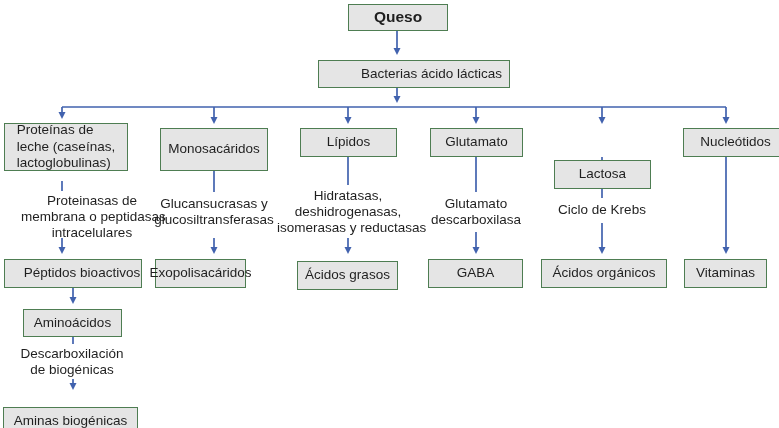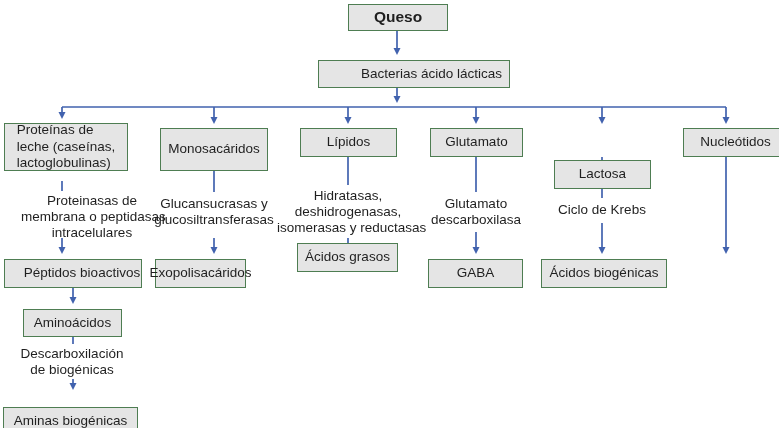--- a/index.html
+++ b/index.html
@@ -128,26 +128,27 @@
 
   <div class="enz" style="left:416px; top:196px; width:120px;">Glutamato
 descarboxilasa</div>
 
   <div class="enz" style="left:552px; top:202px; width:100px;">Ciclo de Krebs</div>
 
   <div class="box" style="left:4px; top:259px; width:138px; height:29px;padding-left:18px;">Péptidos bioactivos</div>
 
   <div class="box" style="left:155px; top:259px; width:91px; height:29px;">Exopolisacáridos</div>
 
-  <div class="box" style="left:297px; top:243px; width:101px; height:29px;">Ácidos grasos</div>
+  <div class="box" style="left:297px; top:261px; width:101px; height:29px;">Ácidos grasos</div>
 
   <div class="box" style="left:428px; top:259px; width:95px; height:29px;">GABA</div>
 
-  <div class="box" style="left:541px; top:259px; width:126px; height:29px;">Ácidos biogénicas</div>
+  <div class="box" style="left:541px; top:259px; width:126px; height:29px;">Ácidos orgánicos</div>
 
+  <div class="box" style="left:684px; top:259px; width:83px; height:29px;">Vitaminas</div>
 
   <div class="box" style="left:23px; top:309px; width:99px; height:28px;">Aminoácidos</div>
 
   <div class="enz" style="left:6px; top:346px; width:132px;">Descarboxilación
 de biogénicas</div>
 
   <div class="box" style="left:3px; top:395px; width:135px; height:29px;margin-top:12px;">Aminas biogénicas</div>
 
 </div>
 

